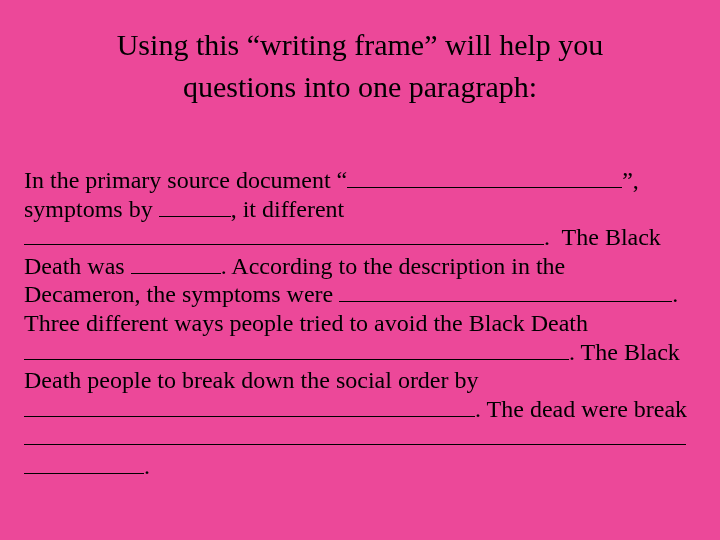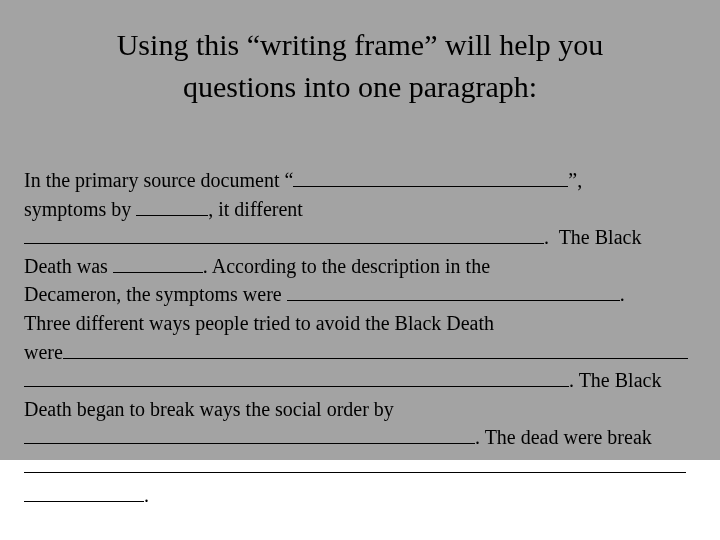--- a/index.html
+++ b/index.html
@@ -12,22 +12,22 @@
     width: 720px;
     height: 540px;
     overflow: hidden;
     font-family: "Liberation Serif", "DejaVu Serif", serif;
     color: #000000;
     -webkit-font-smoothing: antialiased;
   }
   .slide {
     position: relative;
     width: 720px;
-    height: 460px;
-    background: #a3a3a3;
+    height: 540px;
+    background: #ec4899;
     text-decoration: underline;
   }
 
   
   .title-block {
     position: absolute;
     left: 36px;
     top: 24px;
     width: 648px;
     text-align: center;
@@ -43,21 +43,21 @@
 
   
   .body-block {
     position: absolute;
     left: 24px;
     top: 166px;
     width: 672px;
   }
   .body-line {
     font-family: "Liberation Serif", "DejaVu Serif", serif;
-    font-size: 20px;
+    font-size: 24px;
     line-height: 28.6px;
     color: #000000;
     white-space: nowrap;
     height: 28.6px;
   }
   .seg {
     white-space: pre;
   }
   
   .blank {
@@ -78,21 +78,20 @@
     <div class="title-line">questions into one paragraph:</div>
   </div>
 
   <div class="body-block" id="body-block">
       <div class="body-line"><span class="seg">In the primary source document “</span><span class="blank" style="width: 275px;"></span><span class="seg">”,</span></div>
       <div class="body-line"><span class="seg">symptoms by </span><span class="blank" style="width: 72px;"></span><span class="seg">, it different</span></div>
       <div class="body-line"><span class="blank" style="width: 520px;"></span><span class="seg">.  The Black</span></div>
       <div class="body-line"><span class="seg">Death was </span><span class="blank" style="width: 90px;"></span><span class="seg">. According to the description in the</span></div>
       <div class="body-line"><span class="seg">Decameron, the symptoms were </span><span class="blank" style="width: 333px;"></span><span class="seg">.</span></div>
       <div class="body-line"><span class="seg">Three different ways people tried to avoid the Black Death</span></div>
-      <div class="body-line"><span class="seg">were</span><span class="blank" style="width: 625px;"></span></div>
       <div class="body-line"><span class="blank" style="width: 545px;"></span><span class="seg">. The Black</span></div>
-      <div class="body-line"><span class="seg">Death began to break ways the social order by</span></div>
+      <div class="body-line"><span class="seg">Death people to break down the social order by</span></div>
       <div class="body-line"><span class="blank" style="width: 451px;"></span><span class="seg">. The dead were break</span></div>
       <div class="body-line"><span class="blank" style="width: 662px;"></span></div>
       <div class="body-line"><span class="blank" style="width: 120px;"></span><span class="seg">.</span></div>
     </div>
 
 </div>
 
 </body></html>

